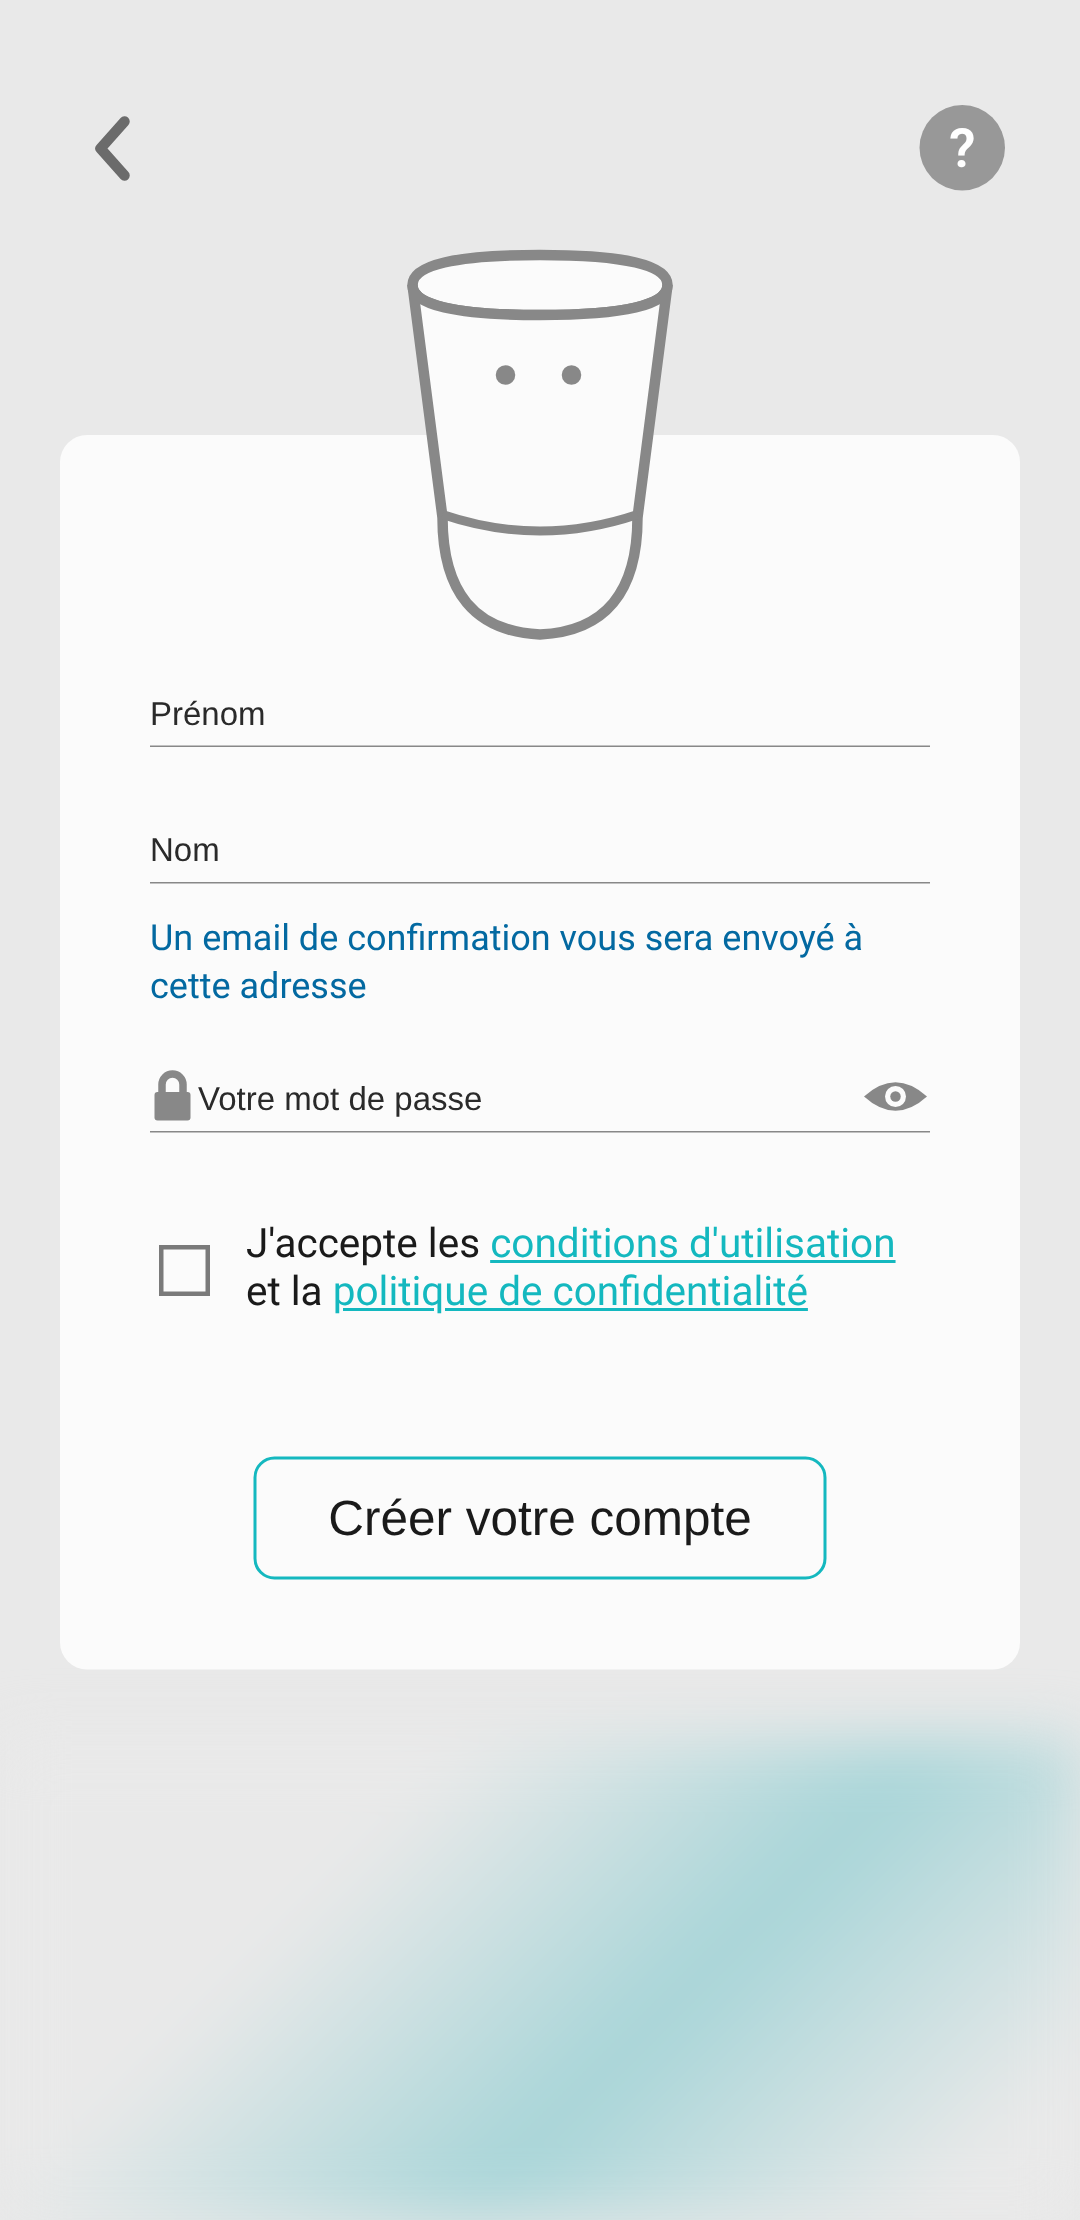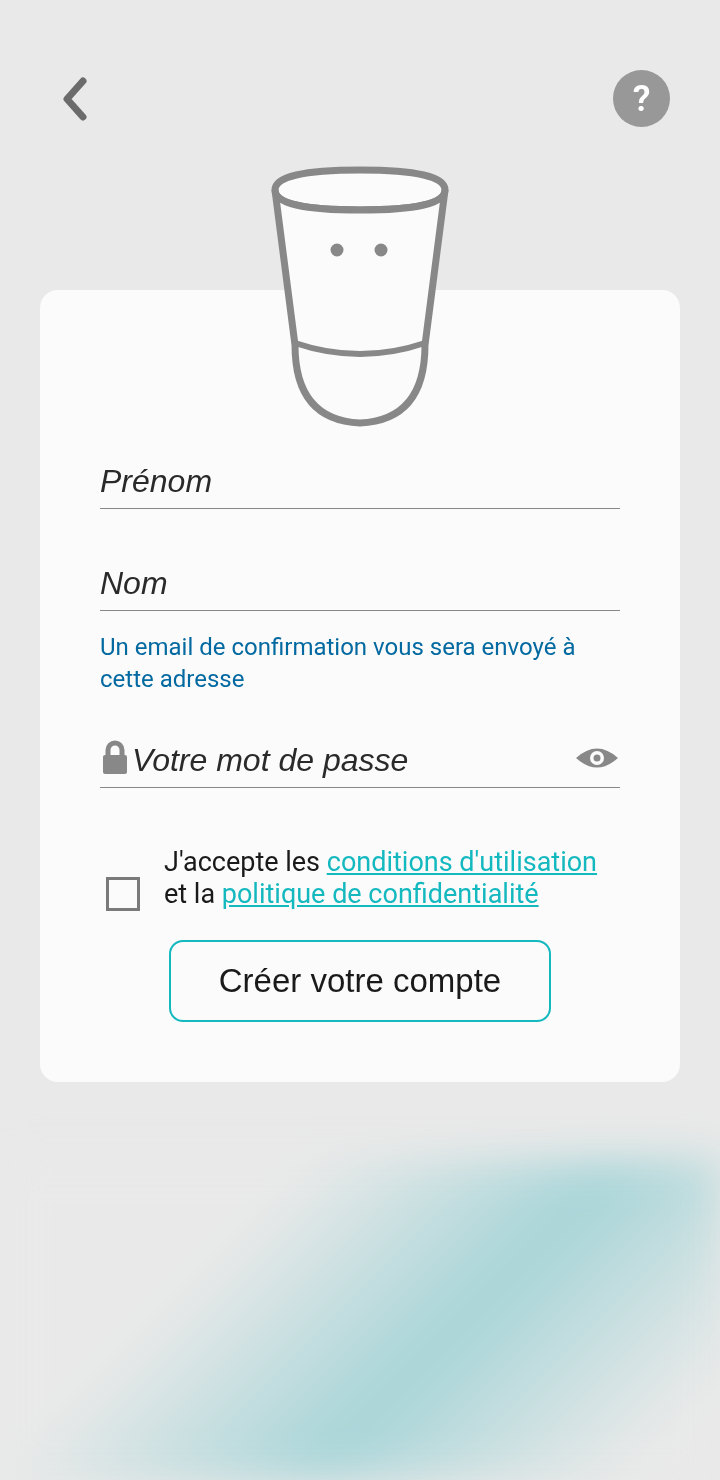--- a/index.html
+++ b/index.html
@@ -71,47 +71,46 @@
   .input-group {
     margin-bottom: 48px;
     position: relative;
   }
   .input-group.pw { margin-bottom: 58px; }
   .text-input {
     width: 100%;
     border: none;
     border-bottom: 1.5px solid #888;
     background: transparent;
-    font-size: 32px;
+    font-size: 22px;
     color: #737373;
     padding: 8px 0;
     outline: none;
-    font-style: italic;
   }
   .text-input::placeholder { color: #2a2a2a; }
   .helper-text {
     font-size: 24px;
     color: #0369a1;
     line-height: 1.35;
     margin-top: -28px;
     margin-bottom: 38px;
   }
   .pw-row {
     display: flex;
     align-items: center;
     border-bottom: 1.5px solid #888;
     gap: 2px;
   }
   .pw-row .text-input { border: none; flex: 1; }
   .lock-icon, .eye-icon { flex-shrink: 0; }
   .consent-row {
     display: flex;
-    align-items: flex-end;
+    align-items: center;
     gap: 24px;
-    margin-bottom: 29px;
+    margin-bottom: 93px;
     padding-left: 6px;
   }
   .checkbox {
     width: 34px;
     height: 34px;
     border: 3px solid #7a7a7a;
     background: transparent;
     flex-shrink: 0;
     margin-top: 4px;
     cursor: pointer;

